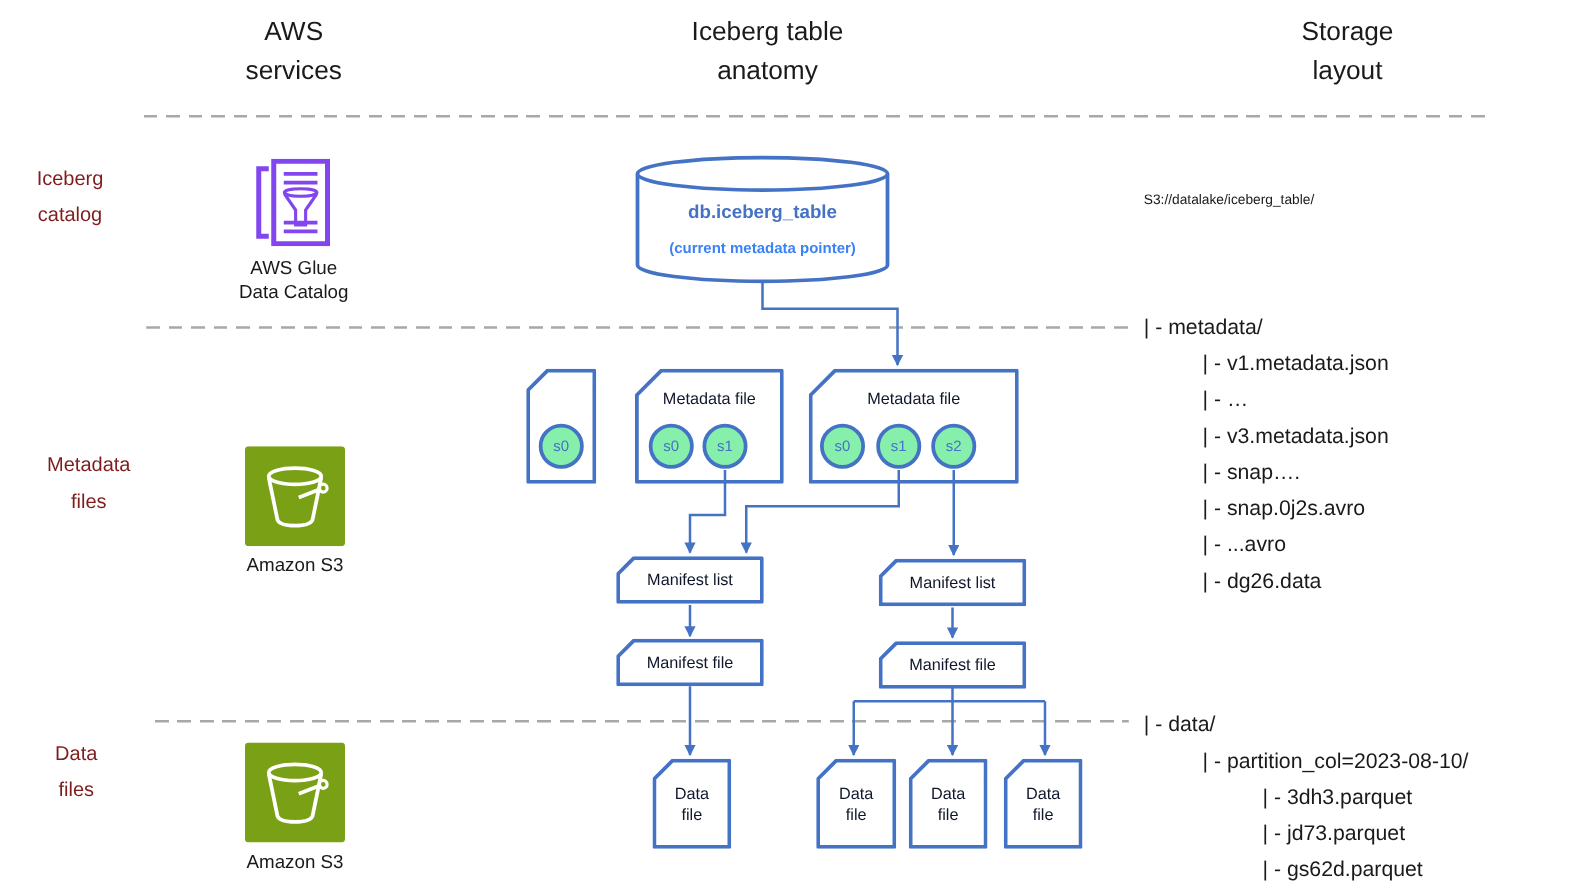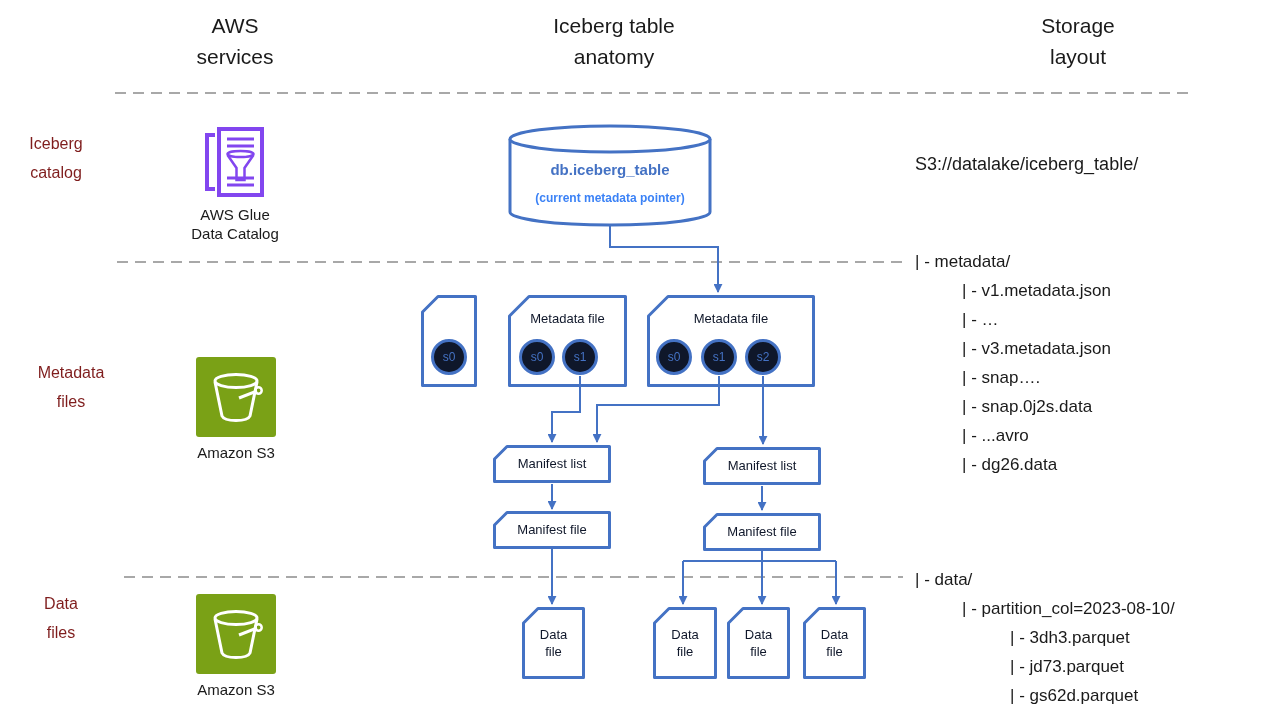--- a/index.html
+++ b/index.html
@@ -17,33 +17,33 @@
 
   .dash { height:2px; background:repeating-linear-gradient(90deg,#a8a8a8 0 11px,transparent 11px 18px); }
 
   
   .docbox { position:absolute; }
   .docbox svg { position:absolute; left:0; top:0; }
   .docbox .lbl { position:absolute; left:0; right:0; color:#0f172a; text-align:center; }
 
   .box-label { font-size:13px; }
   .snap-circle { position:absolute; width:36px; height:36px; border:3px solid #4472C4; border-radius:50%;
-                 background:#0f172a; display:flex; align-items:center; justify-content:center;
+                 background:#86efac; display:flex; align-items:center; justify-content:center;
                  font-size:12px; color:#4472C4; }
 
   .cyl-title { position:absolute; left:0; right:0; top:38px; text-align:center;
                font-size:15px; font-weight:bold; color:#4472C4; }
   .cyl-sub { position:absolute; left:0; right:0; top:68px; text-align:center;
              font-size:12px; font-weight:bold; color:#3b82f6; }
 
   .tree { font-size:17px; line-height:29px; color:#1a1a1a; }
   .tree .line { white-space:nowrap; }
   .indent-1 { padding-left:47px; }
   .indent-2 { padding-left:95px; }
-  .storage-root { font-size:18px; color:#1a1a1a; white-space:nowrap; }
+  .storage-root { font-size:11px; color:#1a1a1a; white-space:nowrap; }
 
   .connectors { pointer-events:none; }
 </style>
 </head>
 <body>
 
 <div class="canvas">
 
   <div class="abs col-header center pre" style="left:155px; top:10px; width:160px;">AWS
 services</div>
@@ -210,21 +210,21 @@
   </svg>
 
   <div class="abs storage-root" style="left:915px; top:154px;">S3://datalake/iceberg_table/</div>
 
   <div class="abs tree" style="left:915px; top:247px;">
     <div class="line indent-0">| - metadata/</div>
     <div class="line indent-1">| - v1.metadata.json</div>
     <div class="line indent-1">| - …</div>
     <div class="line indent-1">| - v3.metadata.json</div>
     <div class="line indent-1">| - snap….</div>
-    <div class="line indent-1">| - snap.0j2s.data</div>
+    <div class="line indent-1">| - snap.0j2s.avro</div>
     <div class="line indent-1">| - ...avro</div>
     <div class="line indent-1">| - dg26.data</div>
   </div>
 
   <div class="abs tree" style="left:915px; top:565px;">
     <div class="line indent-0">| - data/</div>
     <div class="line indent-1">| - partition_col=2023-08-10/</div>
     <div class="line indent-2">| - 3dh3.parquet</div>
     <div class="line indent-2">| - jd73.parquet</div>
     <div class="line indent-2">| - gs62d.parquet</div>

